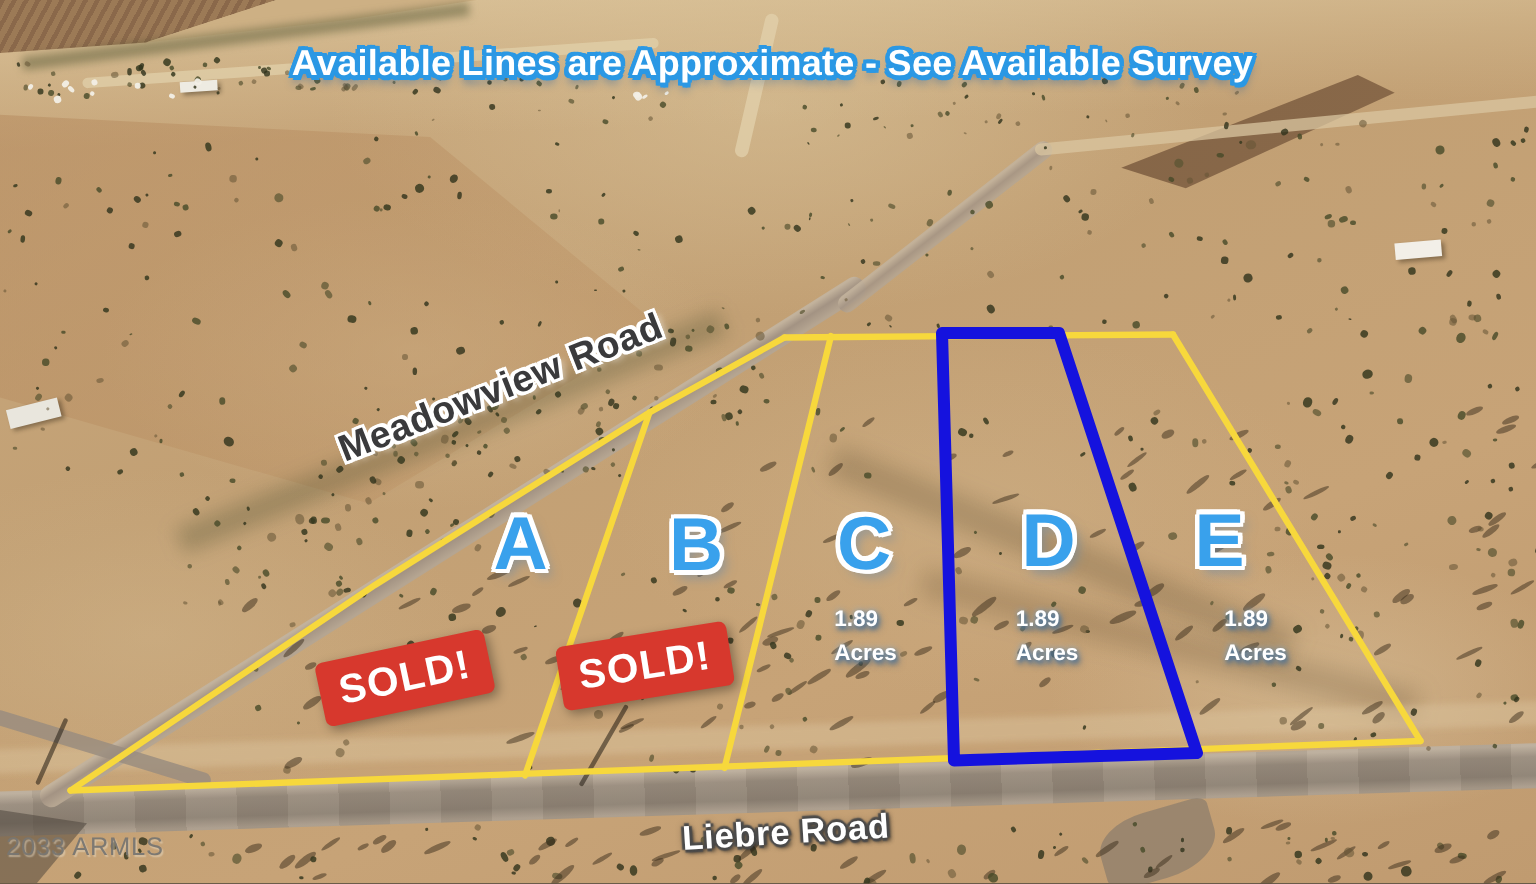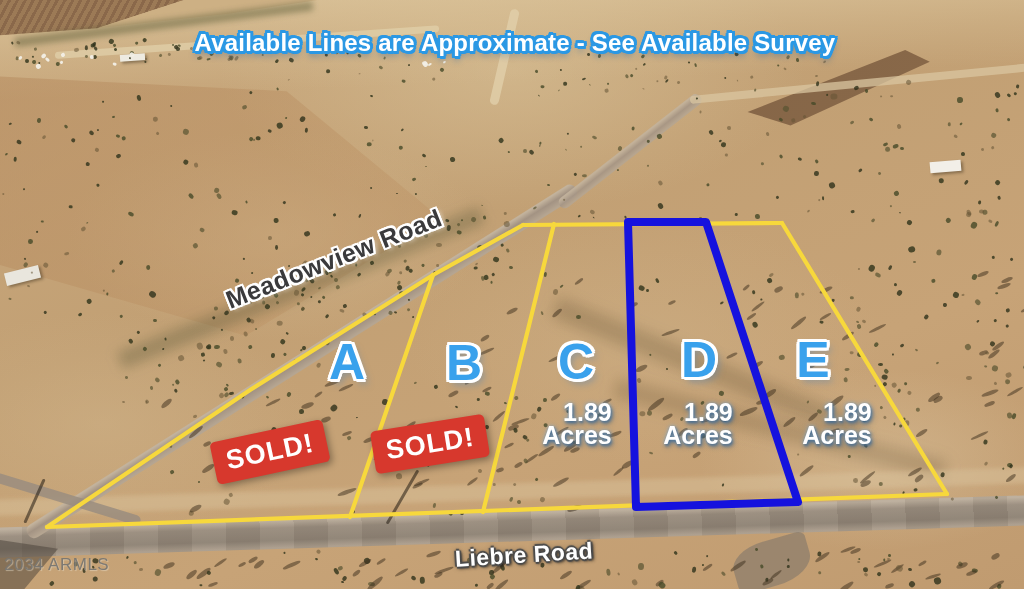--- a/index.html
+++ b/index.html
@@ -79,21 +79,21 @@
     font-size:24px;font-weight:bold;letter-spacing:.2px;color:#fff;
     text-shadow:-3px 0 0 #2b98e4,3px 0 0 #2b98e4,0 -3px 0 #2b98e4,0 3px 0 #2b98e4,
       -2px -2px 0 #2b98e4,2px -2px 0 #2b98e4,-2px 2px 0 #2b98e4,2px 2px 0 #2b98e4,
       -3px 2px 0 #2b98e4,3px -2px 0 #2b98e4,2px 3px 0 #2b98e4,-2px -3px 0 #2b98e4,
       0 5px 6px rgba(25,90,160,.55);}
   .lot-letter{transform:translate(-50%,-50%);font-size:50px;font-weight:800;color:#39a1ec;
     text-shadow:-3px 0 0 #fff,3px 0 0 #fff,0 -3px 0 #fff,0 3px 0 #fff,
       -2px -2px 0 #fff,2px -2px 0 #fff,-2px 2px 0 #fff,2px 2px 0 #fff,
       -3px 2px 0 #fff,3px -2px 0 #fff,2px 3px 0 #fff,-2px -3px 0 #fff,
       4px 5px 7px rgba(95,135,175,.55);}
-  .acres{transform:translate(-50%,-50%);text-align:right;font-size:25px;font-weight:bold;
+  .acres{transform:translate(-50%,-50%);text-align:left;font-size:15px;font-weight:bold;
     line-height:23px;color:#fff;
     text-shadow:1px 2px 3px rgba(70,105,140,.95),0 0 4px rgba(130,175,215,.9),2px 3px 5px rgba(60,90,120,.6);}
   .sold{transform:translate(-50%,-50%) rotate(-12deg);background:#d7382d;color:#fff;
     font-size:27px;font-weight:800;letter-spacing:1px;padding:6px 13px;border-radius:5px;
     box-shadow:2px 3px 7px rgba(0,0,0,.35);}
   .sold-b{transform:translate(-50%,-50%) rotate(-9deg);}
   .road-label-top{left:334px;top:259px;transform:translate(-50%,-50%) rotate(-21.5deg);
     font-size:25px;font-weight:bold;letter-spacing:.5px;color:#3a3a3c;
     text-shadow:-2px 0 0 #fff,2px 0 0 #fff,0 -2px 0 #fff,0 2px 0 #fff,
       -2px -2px 0 #fff,2px -2px 0 #fff,-2px 2px 0 #fff,2px 2px 0 #fff,3px 3px 4px rgba(255,255,255,.5);}
@@ -1002,14 +1002,14 @@
     <span style="position:static;display:block;">Acres</span>
   </div>
   <div class="label acres" style="left:837px;top:424px;">
     <span style="position:static;display:block;">1.89</span>
     <span style="position:static;display:block;">Acres</span>
   </div>
 
   <div class="label sold" style="left:270px;top:452px;">SOLD!</div>
   <div class="label sold sold-b" style="left:430px;top:444px;">SOLD!</div>
 
-  <div class="label watermark">2034 ARMLS</div>
+  <div class="label watermark">2033 ARMLS</div>
 </div>
 
 </body></html>

